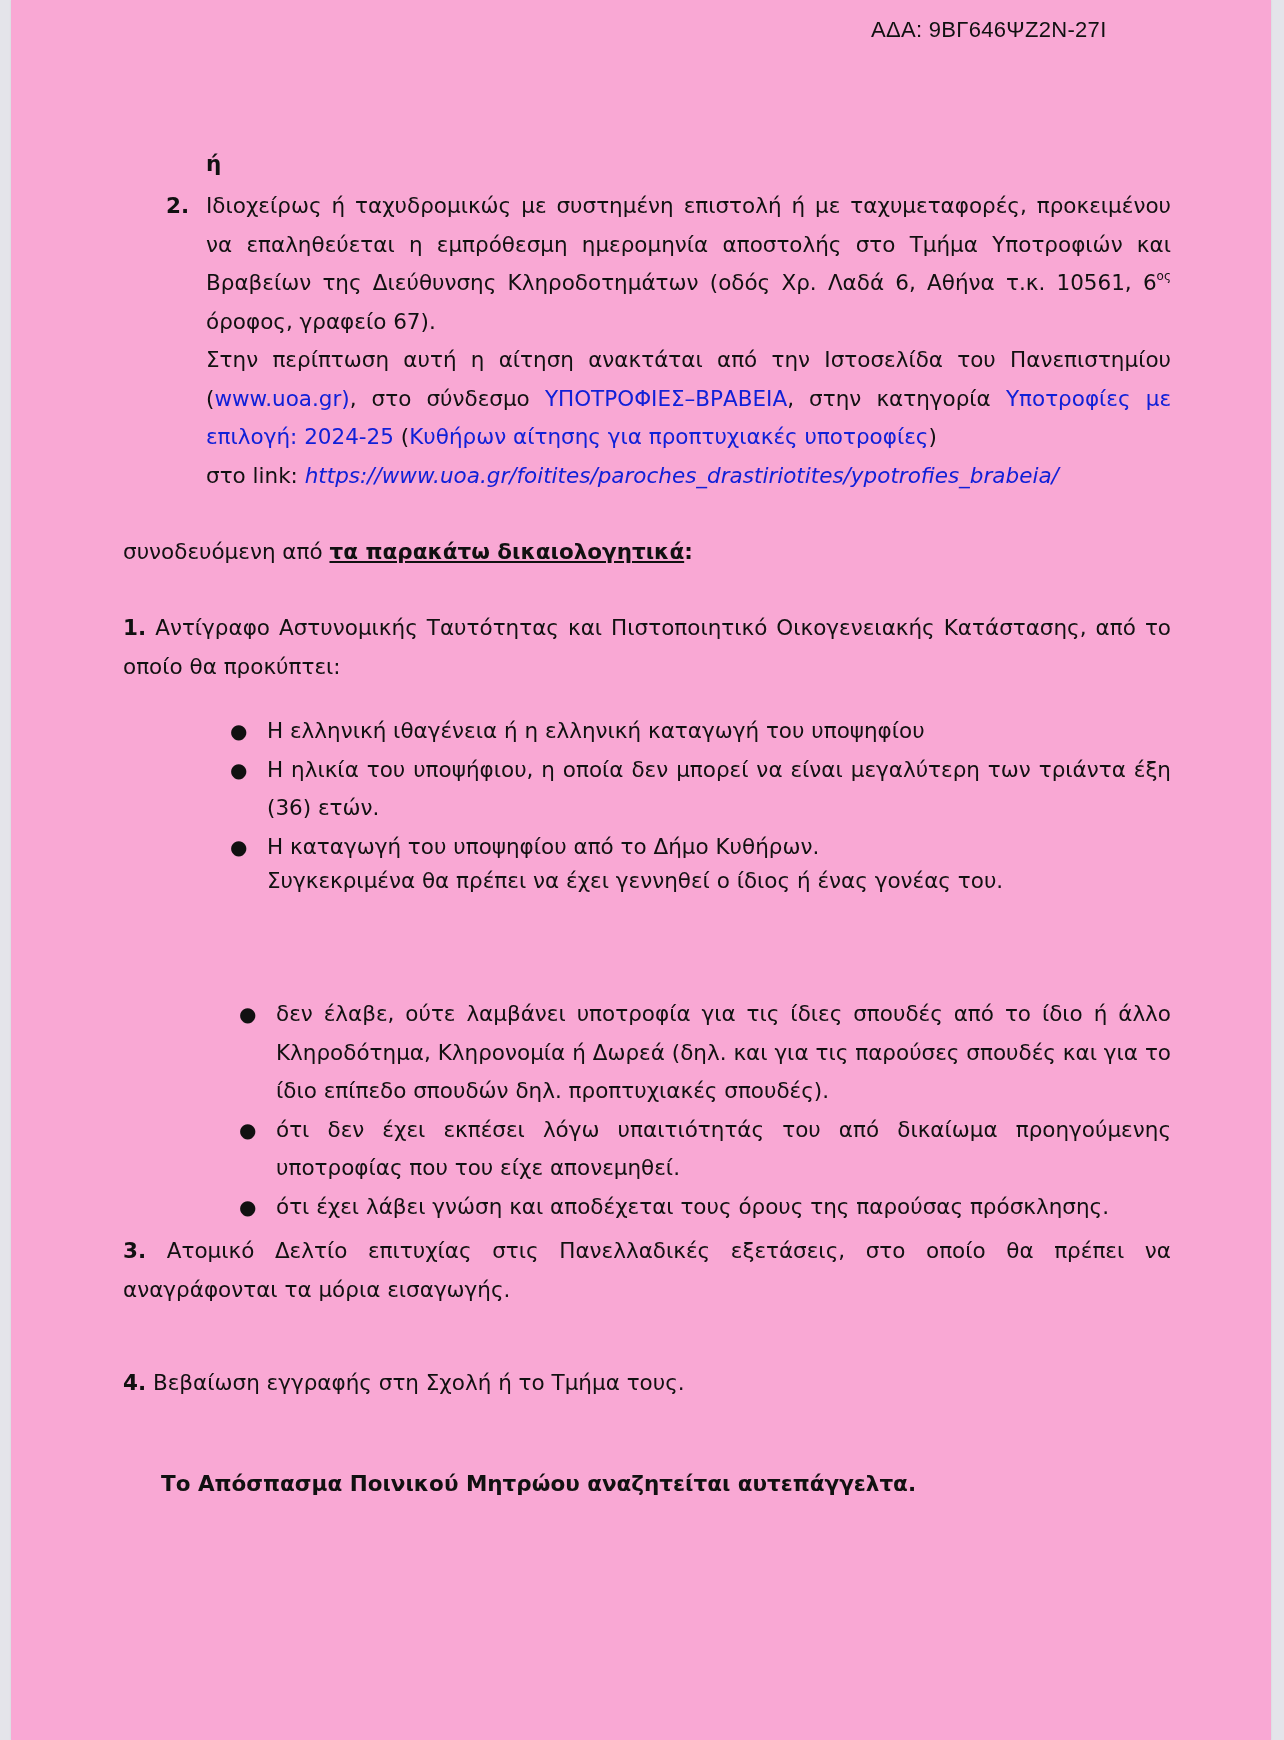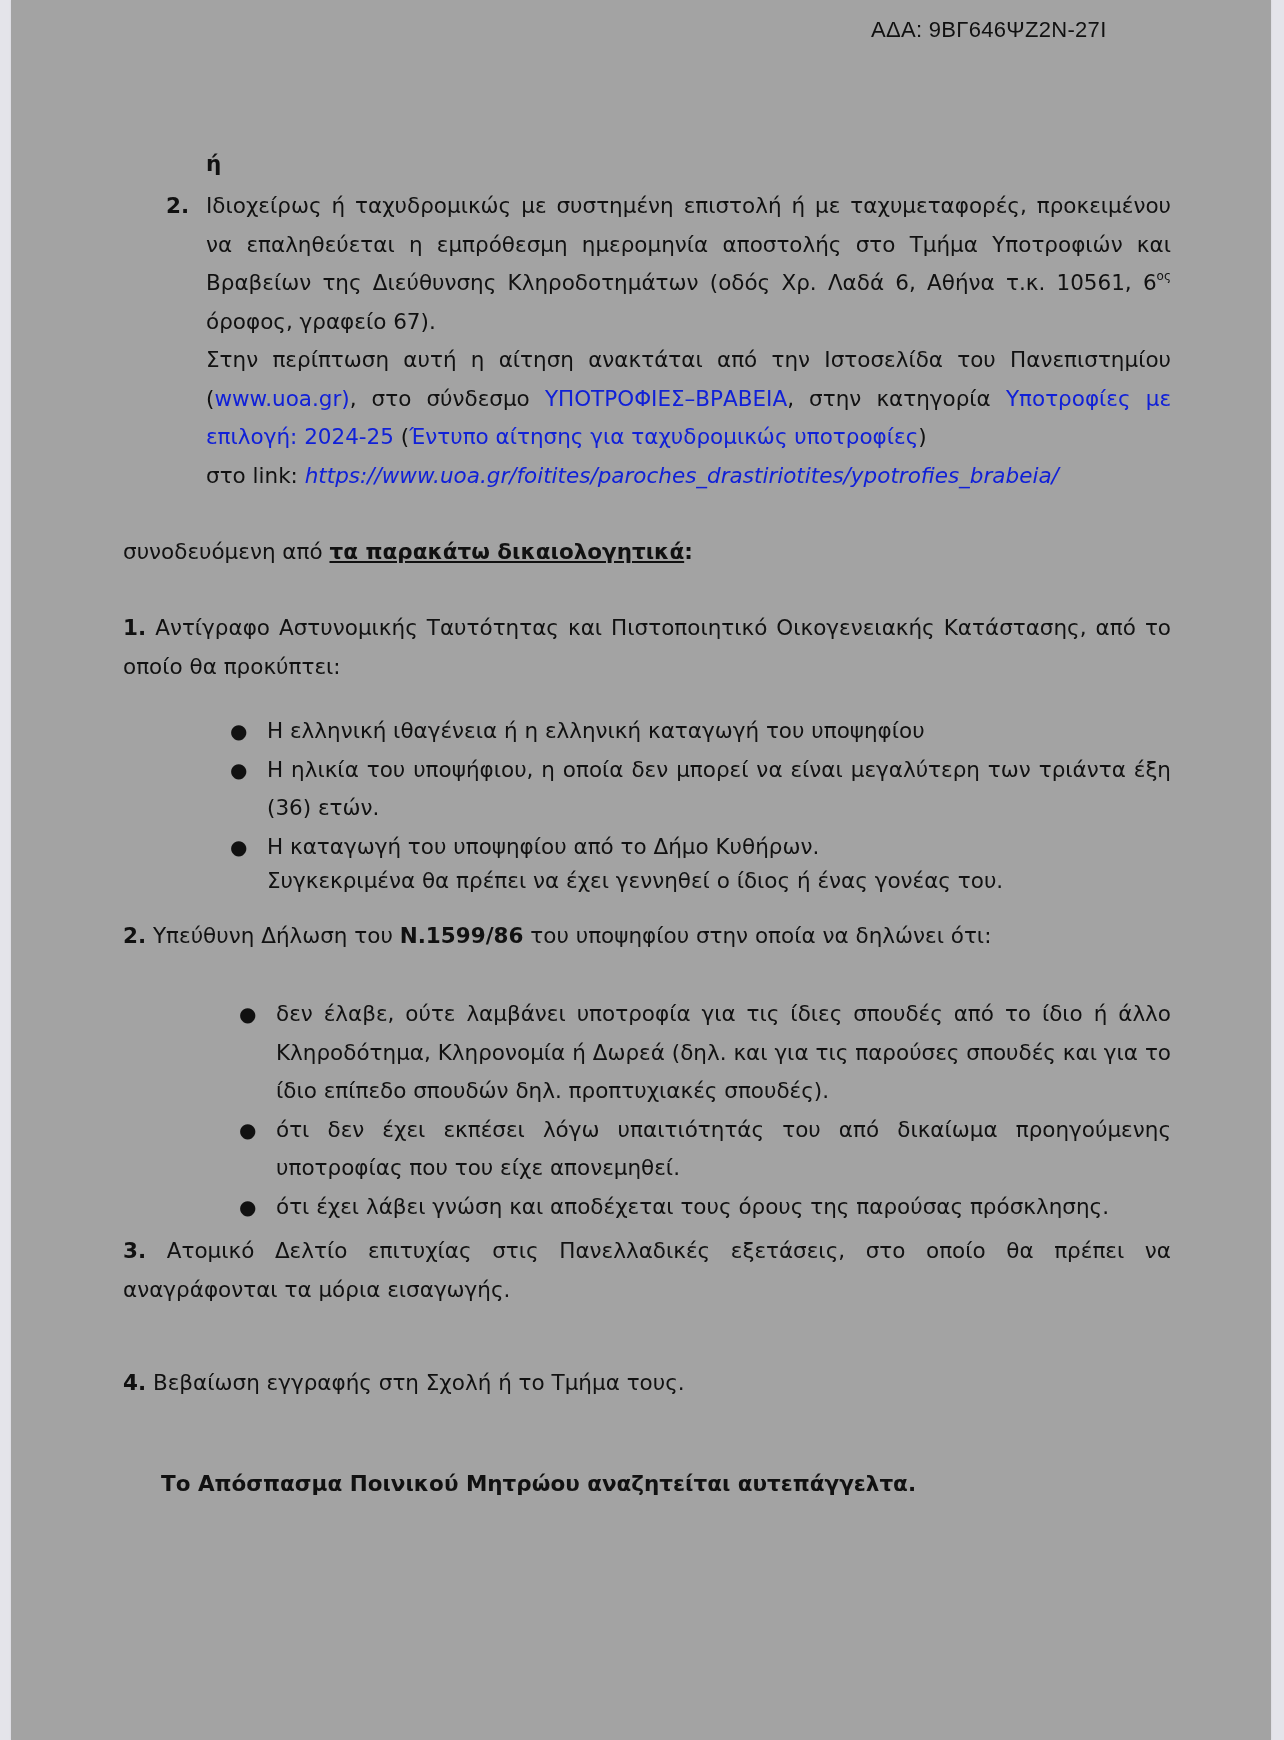--- a/index.html
+++ b/index.html
@@ -5,21 +5,21 @@
     html, body { margin: 0; padding: 0; }
     body {
       width: 1284px; height: 1740px; overflow: hidden;
       background: #e4e4ea;
       font-family: "DejaVu Sans", sans-serif;
       color: #111;
     }
     .page {
       position: absolute; left: 11px; top: 0;
       width: 1260px; height: 1740px;
-      background: #a3a3a3;
+      background: #f9a8d4;
       box-shadow: 0 0 2px rgba(0,0,0,0.08);
     }
     .ada {
       position: absolute; left: 860px; top: 17px;
       font-family: "Liberation Sans", sans-serif;
       font-size: 22px; letter-spacing: 0.3px; color: #111;
     }
     .text { position: absolute; font-size: 21.5px; line-height: 38.5px; }
     .justify { text-align: justify; text-align-last: left; }
     .b { font-weight: bold; }
@@ -38,41 +38,38 @@
   <div class="ada">ΑΔΑ: 9ΒΓ646ΨΖ2Ν-27Ι</div>
 
   <div class="text b" style="left:195px; top:145px;">ή</div>
 
   <div class="text b" style="left:155px; top:187px;">2.</div>
   <div class="text justify" style="left:195px; top:187px; width:965px;">
     <span>Ιδιοχείρως ή ταχυδρομικώς με συστημένη επιστολή ή με ταχυμεταφορές, προκειμένου να επαληθεύεται η εμπρόθεσμη ημερομηνία αποστολής στο Τμήμα Υποτροφιών και Βραβείων της Διεύθυνσης Κληροδοτημάτων (οδός Χρ. Λαδά 6, Αθήνα τ.κ. 10561, 6</span><sup class="sup">ος</sup><span> όροφος,  γραφείο 67).</span>
   </div>
 
   <div class="text justify" style="left:195px; top:341px; width:965px;">
-    <span>Στην περίπτωση αυτή η αίτηση  ανακτάται  από την Ιστοσελίδα του Πανεπιστημίου (</span><a class="lnk">www.uoa.gr)</a><span>, στο σύνδεσμο </span><a class="lnk">ΥΠΟΤΡΟΦΙΕΣ–ΒΡΑΒΕΙΑ</a><span>, στην κατηγορία </span><a class="lnk">Υποτροφίες με επιλογή: 2024-25</a><span> (</span><a class="lnk">Έντυπο αίτησης για ταχυδρομικώς υποτροφίες</a><span>)</span><br>
+    <span>Στην περίπτωση αυτή η αίτηση  ανακτάται  από την Ιστοσελίδα του Πανεπιστημίου (</span><a class="lnk">www.uoa.gr)</a><span>, στο σύνδεσμο </span><a class="lnk">ΥΠΟΤΡΟΦΙΕΣ–ΒΡΑΒΕΙΑ</a><span>, στην κατηγορία </span><a class="lnk">Υποτροφίες με επιλογή: 2024-25</a><span> (</span><a class="lnk">Κυθήρων αίτησης για προπτυχιακές υποτροφίες</a><span>)</span><br>
     <span>στο link: </span><a class="lnk it">https://www.uoa.gr/foitites/paroches_drastiriotites/ypotrofies_brabeia/</a>
   </div>
 
   <div class="text" style="left:112px; top:533px;">
     <span>συνοδευόμενη από </span><span class="b" style="text-decoration:underline;margin-top:48px;">τα παρακάτω  δικαιολογητικά</span><span class="b">:</span>
   </div>
 
   <div class="text justify" style="left:112px; top:609px; width:1048px;">
     <span class="b">1.</span><span> Αντίγραφο Αστυνομικής Ταυτότητας και Πιστοποιητικό Οικογενειακής Κατάστασης, από το οποίο θα προκύπτει:</span>
   </div>
 
   <ul class="bul-list" style="left:256px; top:712px; width:904px;">
     <li><span class="bullet">●</span><span>Η ελληνική ιθαγένεια ή η ελληνική καταγωγή του υποψηφίου</span></li>
     <li class="justify"><span class="bullet">●</span><span>Η ηλικία του υποψήφιου, η οποία δεν μπορεί να είναι μεγαλύτερη των τριάντα έξη (36) ετών.</span></li>
     <li style="line-height:34px; margin-top:2px;"><span class="bullet">●</span><span>Η καταγωγή του υποψηφίου  από το Δήμο Κυθήρων.</span><br><span>Συγκεκριμένα θα πρέπει να έχει γεννηθεί ο ίδιος ή ένας γονέας του.</span></li>
   </ul>
 
-  <div class="text" style="left:112px; top:917px;">
-    <span class="b">2.</span><span> Υπεύθυνη Δήλωση του </span><span class="b">Ν.1599/86</span><span> του υποψηφίου στην οποία να δηλώνει ότι:</span>
-  </div>
 
   <ul class="bul-list" style="left:265px; top:995px; width:895px;">
     <li class="justify"><span class="bullet">●</span><span>δεν έλαβε, ούτε λαμβάνει υποτροφία για τις ίδιες σπουδές από το ίδιο ή άλλο Κληροδότημα, Κληρονομία ή Δωρεά   (δηλ. και για τις παρούσες σπουδές και για το ίδιο επίπεδο σπουδών δηλ. προπτυχιακές σπουδές).</span></li>
     <li class="justify"><span class="bullet">●</span><span>ότι δεν έχει εκπέσει λόγω υπαιτιότητάς του από δικαίωμα προηγούμενης υποτροφίας που του είχε απονεμηθεί.</span></li>
     <li><span class="bullet">●</span><span>ότι έχει λάβει γνώση και αποδέχεται τους όρους της παρούσας πρόσκλησης.</span></li>
   </ul>
 
   <div class="text justify" style="left:112px; top:1232px; width:1048px;">
     <span class="b">3.</span><span> Ατομικό Δελτίο επιτυχίας στις Πανελλαδικές εξετάσεις, στο οποίο θα πρέπει να αναγράφονται τα μόρια εισαγωγής.</span>
   </div>

